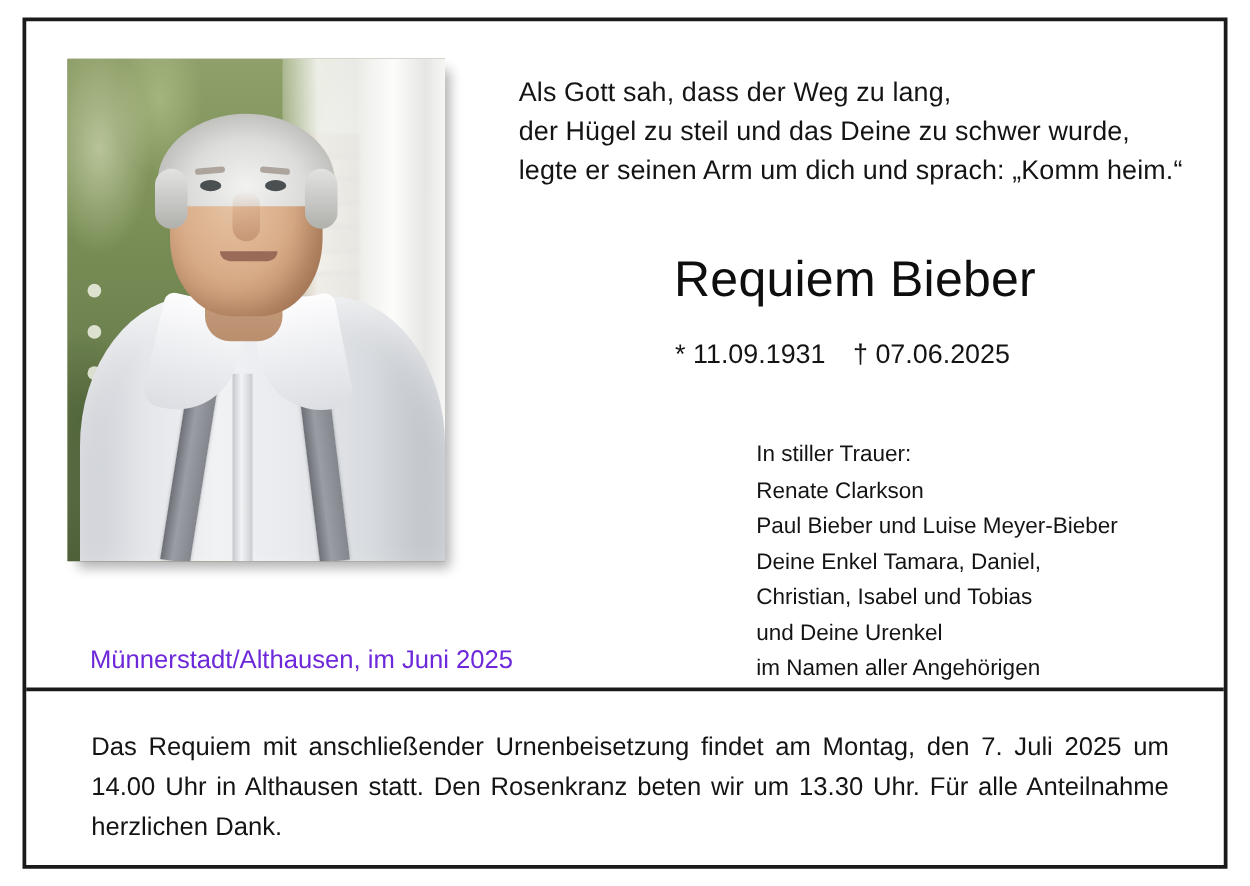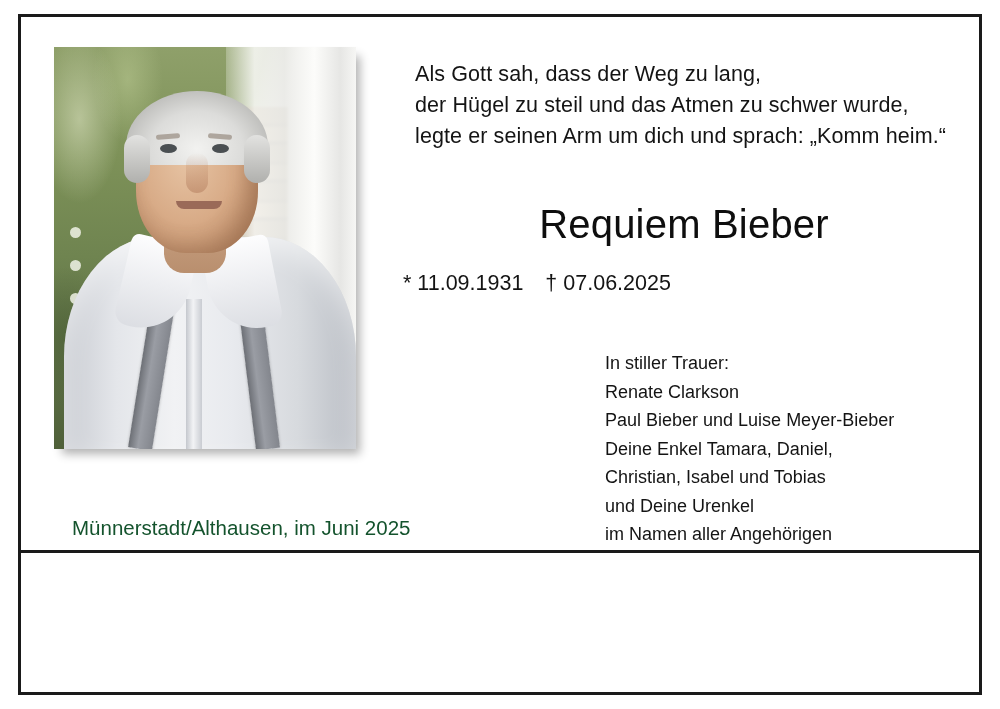--- a/index.html
+++ b/index.html
@@ -242,24 +242,24 @@
     top: 183px;
     width: 562px;
     text-align: center;
     font-size: 40px;
     line-height: 48px;
     color: #0e0e0e;
     letter-spacing: 0.2px;
   }
   .dates {
     position: absolute;
-    left: 382px;
+    left: 372px;
     top: 252px;
     width: 562px;
-    text-align: left;
+    text-align: center;
     font-size: 21.5px;
     line-height: 28px;
     color: #141414;
   }
   .dates .gap { display: inline-block; width: 22px; }
 
   .mourners {
     position: absolute;
     left: 584px;
     top: 332px;
@@ -268,21 +268,21 @@
     color: #141414;
   }
   .mourners div { white-space: nowrap; }
 
   .place-date {
     position: absolute;
     left: 51px;
     top: 497px;
     font-size: 20.5px;
     line-height: 28px;
-    color: #14532d;
+    color: #6d28d9;
     white-space: nowrap;
   }
 
   .divider {
     position: absolute;
     left: 0;
     top: 533px;
     width: 100%;
     height: 3px;
     background: #1a1a1a;
@@ -333,21 +333,21 @@
             <div class="fig-eye-l"></div>
             <div class="fig-eye-r"></div>
             <div class="fig-nose"></div>
             <div class="fig-mouth"></div>
           </div>
         </div>
       </div>
 
       <div class="verse">
         <div>Als Gott sah, dass der Weg zu lang,</div>
-        <div>der Hügel zu steil und das Atmen zu schwer wurde,</div>
+        <div>der Hügel zu steil und das Deine zu schwer wurde,</div>
         <div>legte er seinen Arm um dich und sprach: „Komm heim.“</div>
       </div>
 
       <div class="name">Requiem Bieber</div>
 
       <div class="dates">
         <span>* 11.09.1931</span><span class="gap"></span><span>† 07.06.2025</span>
       </div>
 
       <div class="mourners">
@@ -357,16 +357,17 @@
         <div>Deine Enkel Tamara, Daniel,</div>
         <div>Christian, Isabel und Tobias</div>
         <div>und Deine Urenkel</div>
         <div>im Namen aller Angehörigen</div>
       </div>
 
       <div class="place-date">Münnerstadt/Althausen, im Juni 2025</div>
 
       <div class="divider"></div>
 
+      <div class="footer">Das Requiem mit anschließender Urnenbeisetzung findet am Montag, den 7. Juli 2025 um 14.00 Uhr in Althausen statt. Den Rosenkranz beten wir um 13.30 Uhr. Für alle Anteilnahme herzlichen Dank.</div>
 
     </div>
   </div>
 </div>
 
 </body></html>

